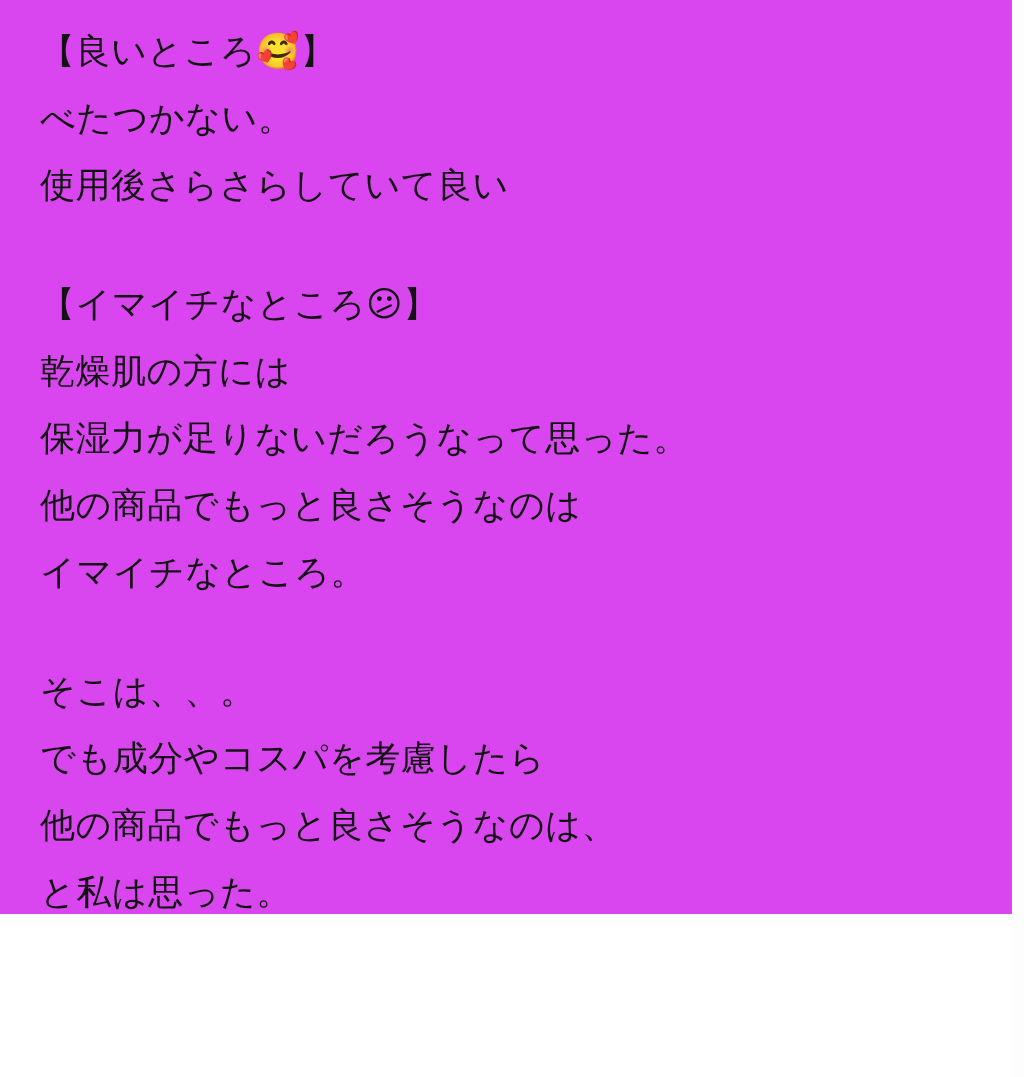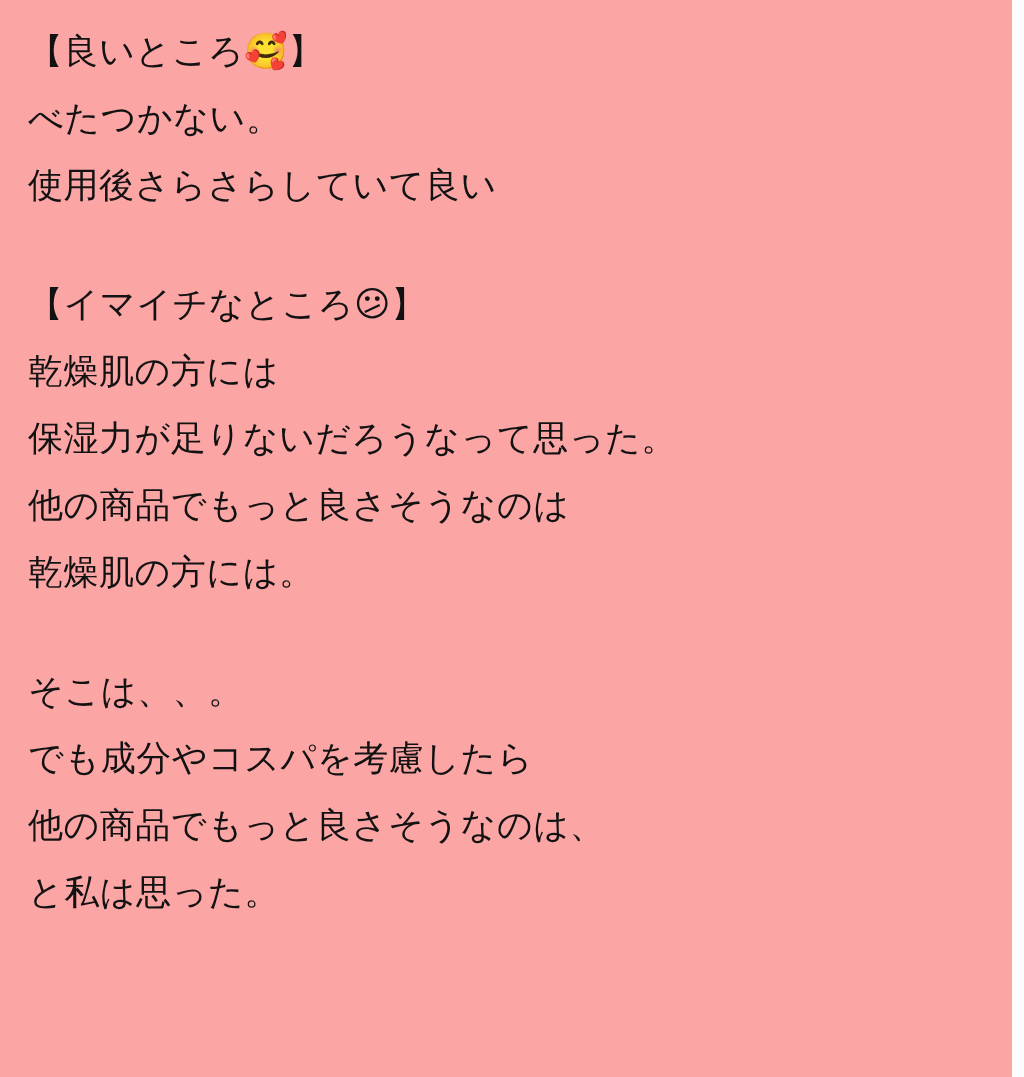--- a/index.html
+++ b/index.html
@@ -12,23 +12,23 @@
     width: 1024px;
     height: 1077px;
     position: relative;
     font-family: "DejaVu Sans", "Liberation Sans", sans-serif;
     color: #1a1a1a;
     overflow: hidden;
   }
   .page {
     box-sizing: border-box;
     width: 1024px;
-    height: 1077px;
-    padding: 18px 40px 0 28px;
-    background: #fca5a5;
+    height: 914px;
+    padding: 18px 40px 0 40px;
+    background: #d946ef;
   }
   .block {
     margin: 0 0 52px 0;
   }
   .block:last-child {
     margin-bottom: 0;
   }
   .line {
     font-size: 35px;
     line-height: 67px;
@@ -56,21 +56,21 @@
     <div class="line">【良いところ🥰】</div>
     <div class="line">べたつかない。</div>
     <div class="line">使用後さらさらしていて良い</div>
   </div>
 
   <div class="block">
     <div class="line">【イマイチなところ😕】</div>
     <div class="line">乾燥肌の方には</div>
     <div class="line">保湿力が足りないだろうなって思った。</div>
     <div class="line">他の商品でもっと良さそうなのは</div>
-    <div class="line">乾燥肌の方には。</div>
+    <div class="line">イマイチなところ。</div>
   </div>
 
   <div class="block">
     <div class="line">そこは、、。</div>
     <div class="line">でも成分やコスパを考慮したら</div>
     <div class="line">他の商品でもっと良さそうなのは、</div>
     <div class="line">と私は思った。</div>
   </div>
 
 </div>

